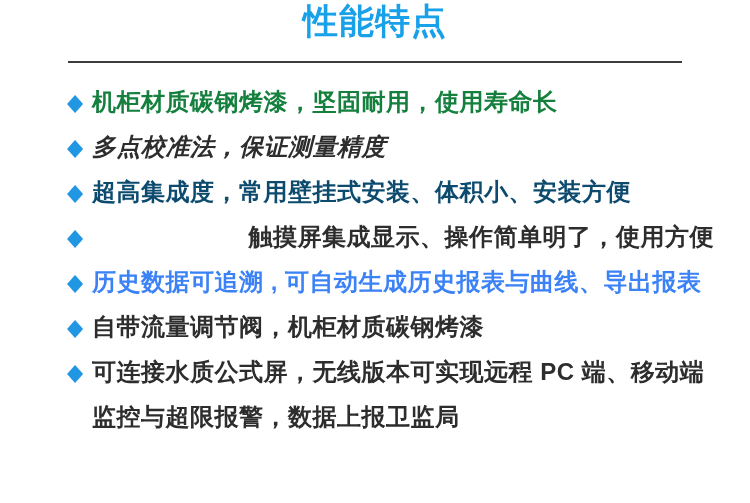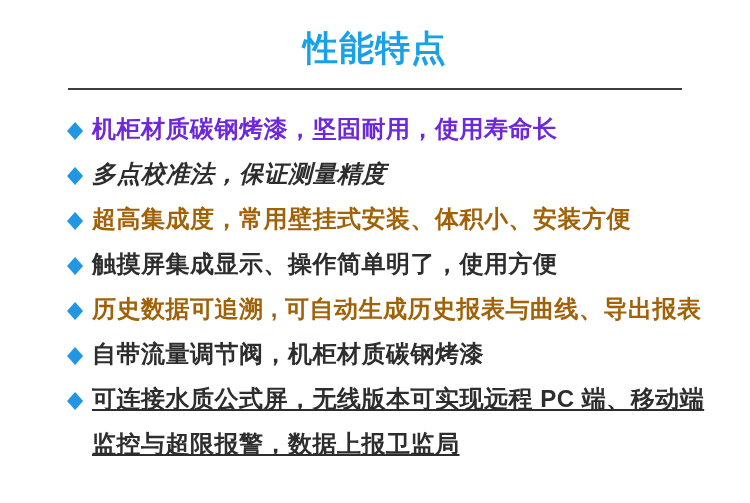--- a/index.html
+++ b/index.html
@@ -10,21 +10,20 @@
   .page {
     position: relative;
     width: 750px;
     height: 503px;
     background: #ffffff;
     overflow: hidden;
     font-family: "Liberation Sans", "DejaVu Sans", sans-serif;
   }
   .section-title {
     margin: 0;
-    padding-top: 27px;
     text-align: center;
     font-size: 35px;
     line-height: 42px;
     font-weight: 700;
     letter-spacing: 1px;
   }
   .title-divider {
     width: 614px;
     height: 2px;
     margin: 19px auto 0 auto;
@@ -62,42 +61,42 @@
 
 <div class="page">
 
   <h1 class="section-title" style="color: rgb(24, 160, 233);">性能特点</h1>
 
   <div class="title-divider" style="background: rgb(61, 61, 61);"></div>
 
   <ul class="feature-list">
     <li>
       <span class="bullet" style="color: rgb(33, 150, 227);">◆</span>
-      <span class="feature-text" style="color: #6d28d9;">机柜材质碳钢烤漆，坚固耐用，使用寿命长</span>
+      <span class="feature-text" style="color: #15803d;">机柜材质碳钢烤漆，坚固耐用，使用寿命长</span>
     </li>
     <li>
       <span class="bullet" style="color: rgb(33, 150, 227);">◆</span>
       <span class="feature-text" style="color: rgb(45, 45, 45); font-style: italic;">多点校准法，保证测量精度</span>
     </li>
     <li>
       <span class="bullet" style="color: rgb(33, 150, 227);">◆</span>
-      <span class="feature-text" style="color: #a16207;">超高集成度，常用壁挂式安装、体积小、安装方便</span>
+      <span class="feature-text" style="color: #0c4a6e;">超高集成度，常用壁挂式安装、体积小、安装方便</span>
     </li>
     <li>
       <span class="bullet" style="color: rgb(33, 150, 227);">◆</span>
-      <span class="feature-text" style="color: rgb(45, 45, 45);">触摸屏集成显示、操作简单明了，使用方便</span>
+      <span class="feature-text" style="color: rgb(45, 45, 45); text-align: right;">触摸屏集成显示、操作简单明了，使用方便</span>
     </li>
     <li>
       <span class="bullet" style="color: rgb(33, 150, 227);">◆</span>
-      <span class="feature-text" style="color: #a16207;">历史数据可追溯 , 可自动生成历史报表与曲线、导出报表</span>
+      <span class="feature-text" style="color: #3b82f6;">历史数据可追溯 , 可自动生成历史报表与曲线、导出报表</span>
     </li>
     <li>
       <span class="bullet" style="color: rgb(33, 150, 227);">◆</span>
       <span class="feature-text" style="color: rgb(45, 45, 45);">自带流量调节阀，机柜材质碳钢烤漆</span>
     </li>
     <li>
       <span class="bullet" style="color: rgb(33, 150, 227);">◆</span>
-      <span class="feature-text" style="color: rgb(45, 45, 45); text-decoration: underline;">可连接水质公式屏，无线版本可实现远程 PC 端、移动端
+      <span class="feature-text" style="color: rgb(45, 45, 45);">可连接水质公式屏，无线版本可实现远程 PC 端、移动端
 监控与超限报警，数据上报卫监局</span>
     </li>
   </ul>
 
 </div>
 
 </body></html>

